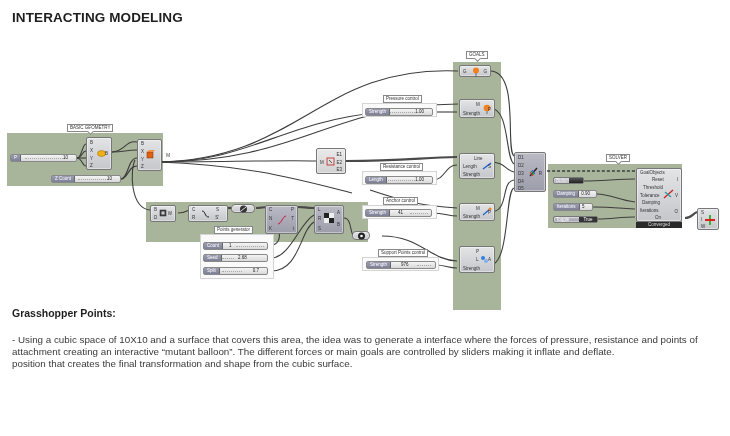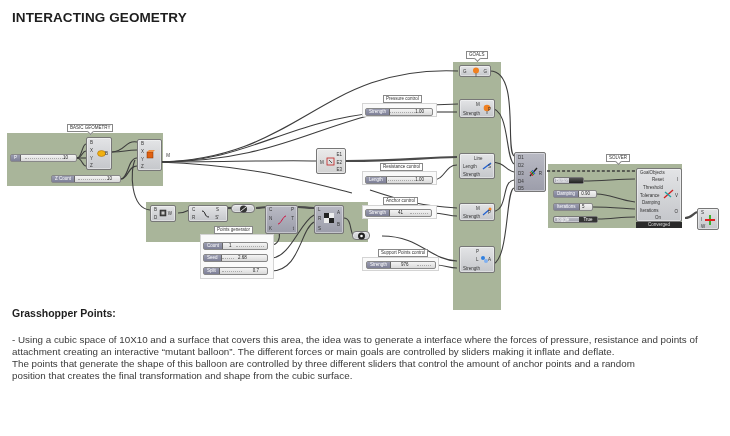--- a/index.html
+++ b/index.html
@@ -35,21 +35,21 @@
 
   .label-box { position: absolute; font-size: 4.5px; background: #fff; border: 1px solid #888; padding: 0 2px; line-height: 6px; white-space: nowrap; color: #333; }
 
   .section-heading { position: absolute; left: 12px; top: 307px; font-size: 10.5px; font-weight: bold; color: #1e1e1e; }
   .description { position: absolute; left: 12px; top: 334px; width: 712px; font-size: 9.8px; line-height: 12.1px; color: #3a3a3a; }
   .description p { white-space: normal; }
 </style>
 </head>
 <body>
 
-<div class="page-title">INTERACTING GEOMETRY</div>
+<div class="page-title">INTERACTING MODELING</div>
 
 <div class="canvas">
 
   <div class="group" style="left:7px; top:93px; width:156px; height:53px;"></div>
   <div class="group-label" style="left:67px; top:84px;">BASIC GEOMETRY</div>
 
   <div class="group" style="left:146px; top:162px; width:222px; height:40px;"></div>
 
   <div class="group" style="left:453px; top:22px; width:48px; height:248px;"></div>
   <div class="group-label" style="left:466px; top:11px;">GOALS</div>
@@ -376,15 +376,14 @@
     <svg class="icon" style="left:7px; top:6px;" width="10" height="10" viewBox="0 0 10 10">
         <rect x="4" y="0" width="2" height="10" fill="#40b030"></rect>
         <rect x="0" y="4" width="10" height="2" fill="#e02020"></rect>
       </svg>
   </div>
 </div>
 
 <div class="section-heading">Grasshopper Points:</div>
 <div class="description">
   <p>- Using a cubic space of 10X10 and a surface that covers this area, the idea was to generate a interface where the forces of pressure, resistance and points of attachment creating an interactive “mutant balloon”. The different forces or main goals are controlled by sliders making it inflate and deflate.</p>
-  <p>The points that generate the shape of this balloon are controlled by three different sliders that control the amount of anchor points and a random</p>
   <p>position that creates the final transformation and shape from the cubic surface.</p>
 </div>
 
 </body></html>

